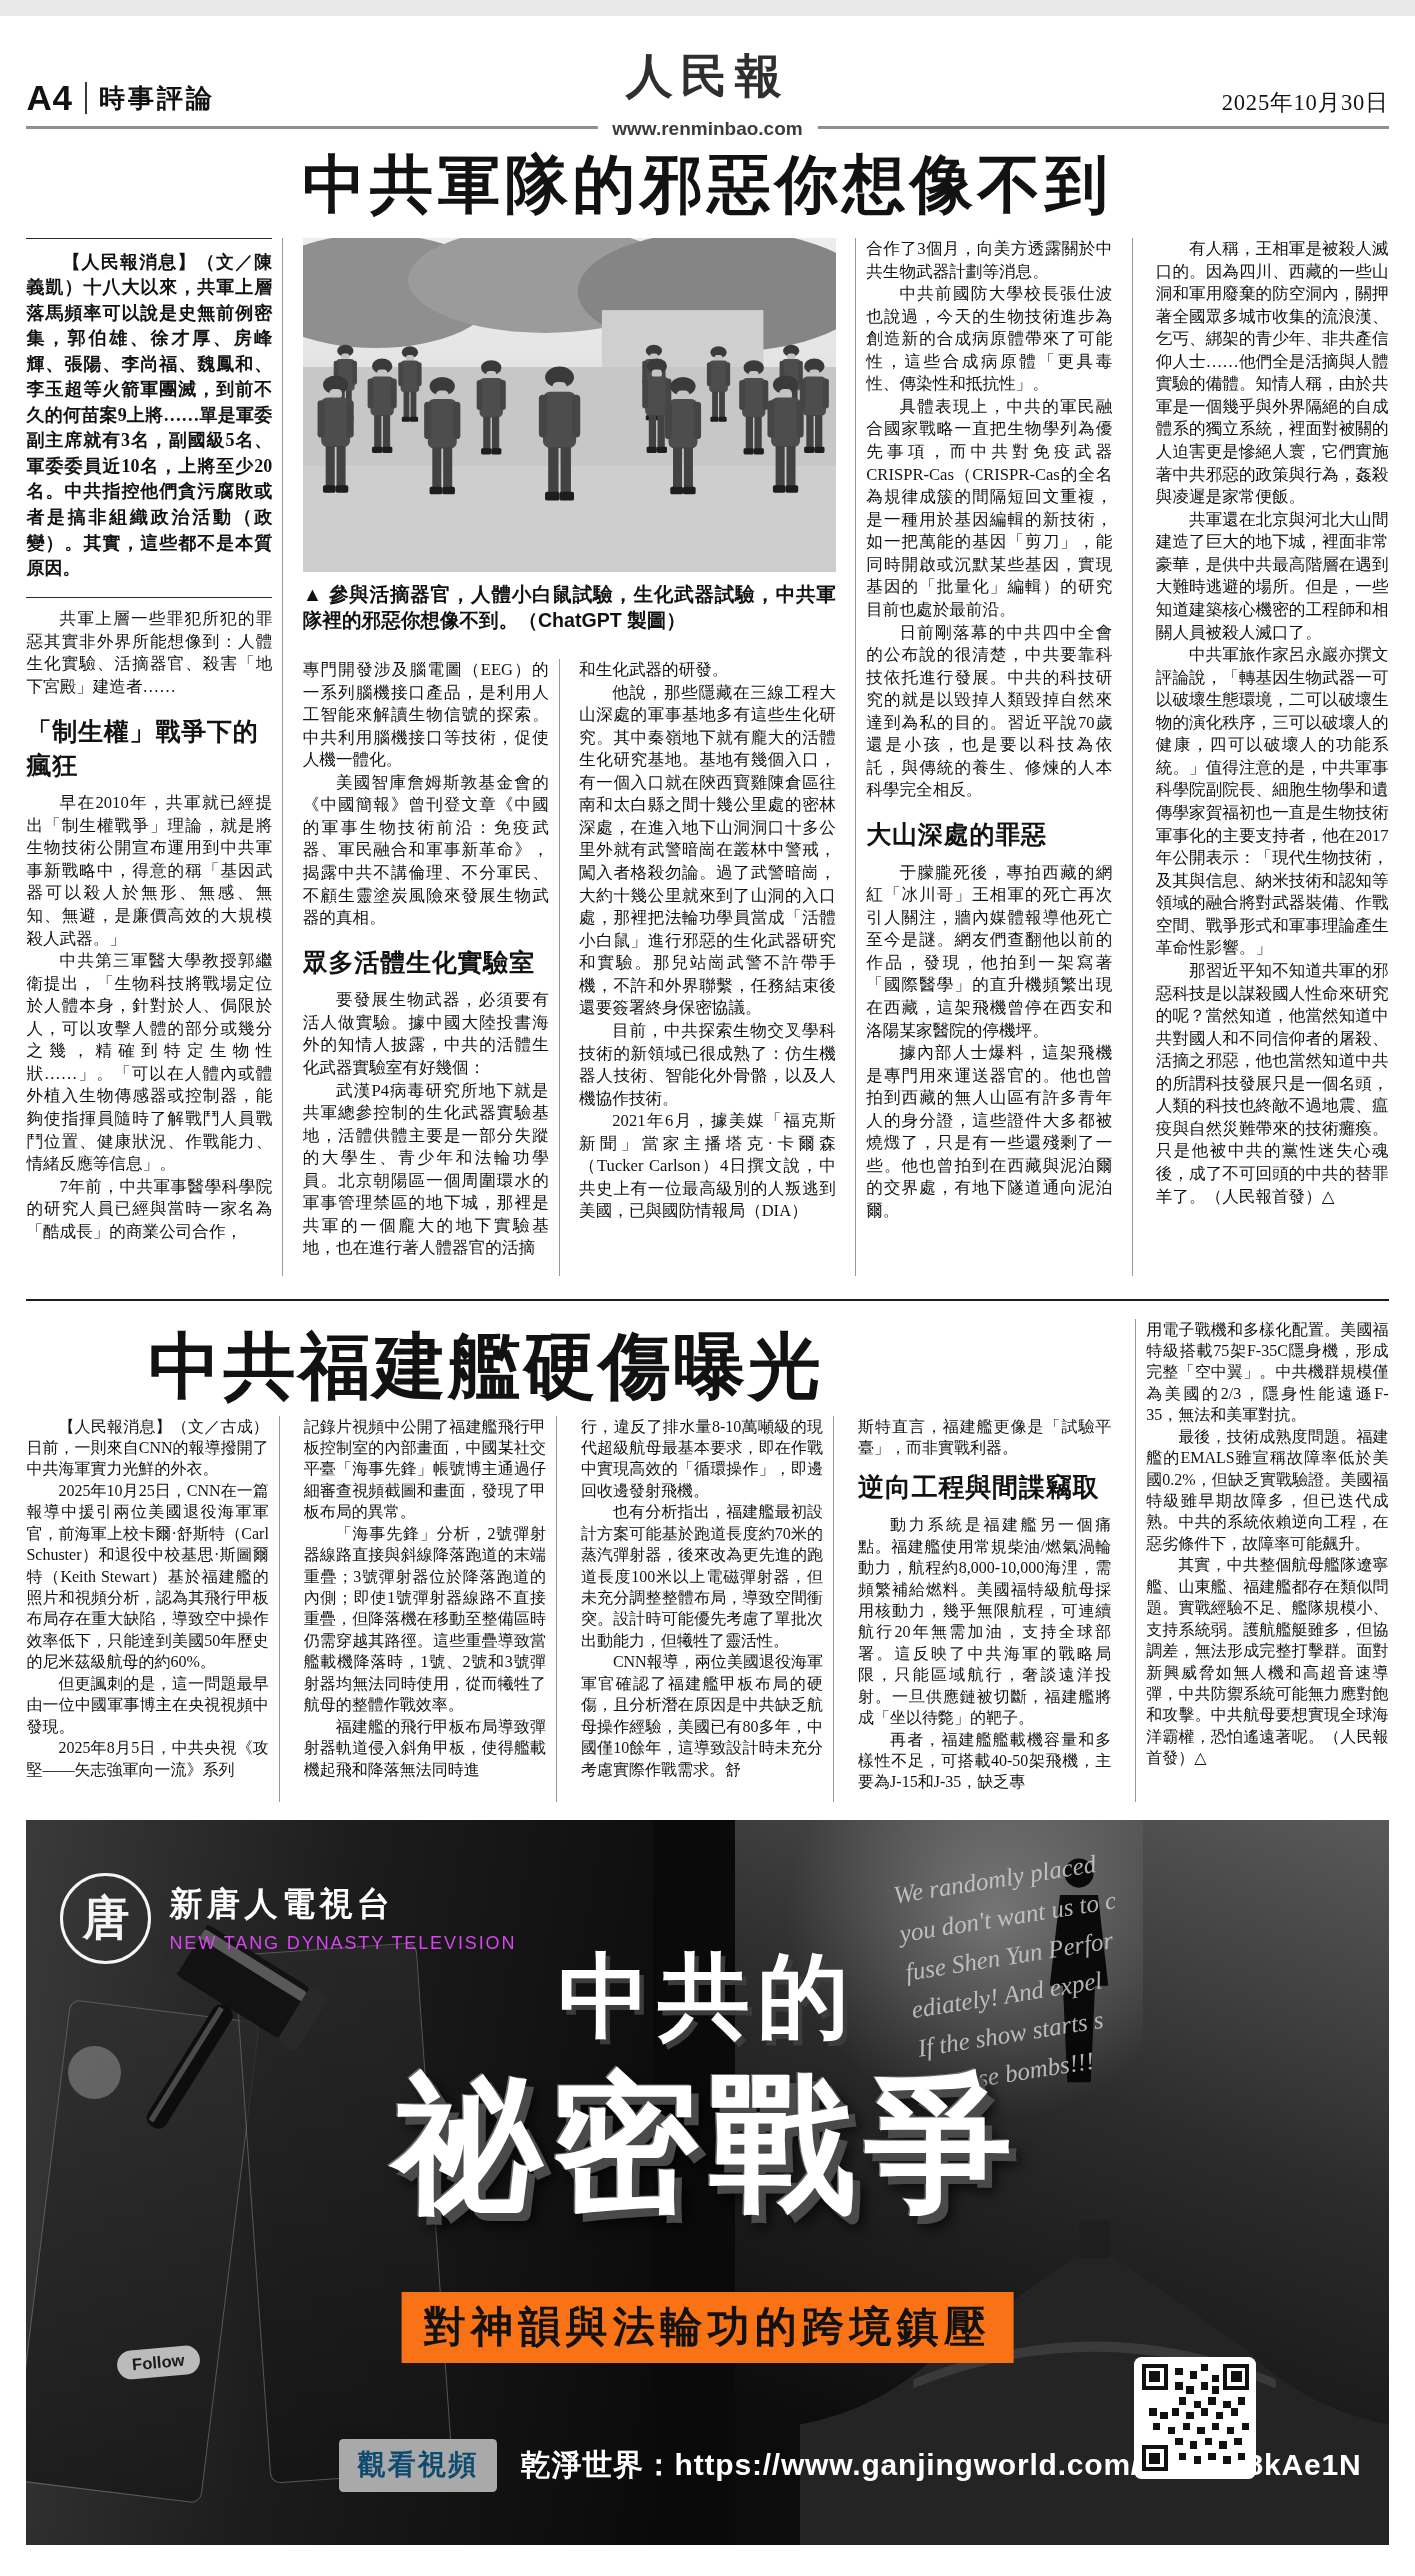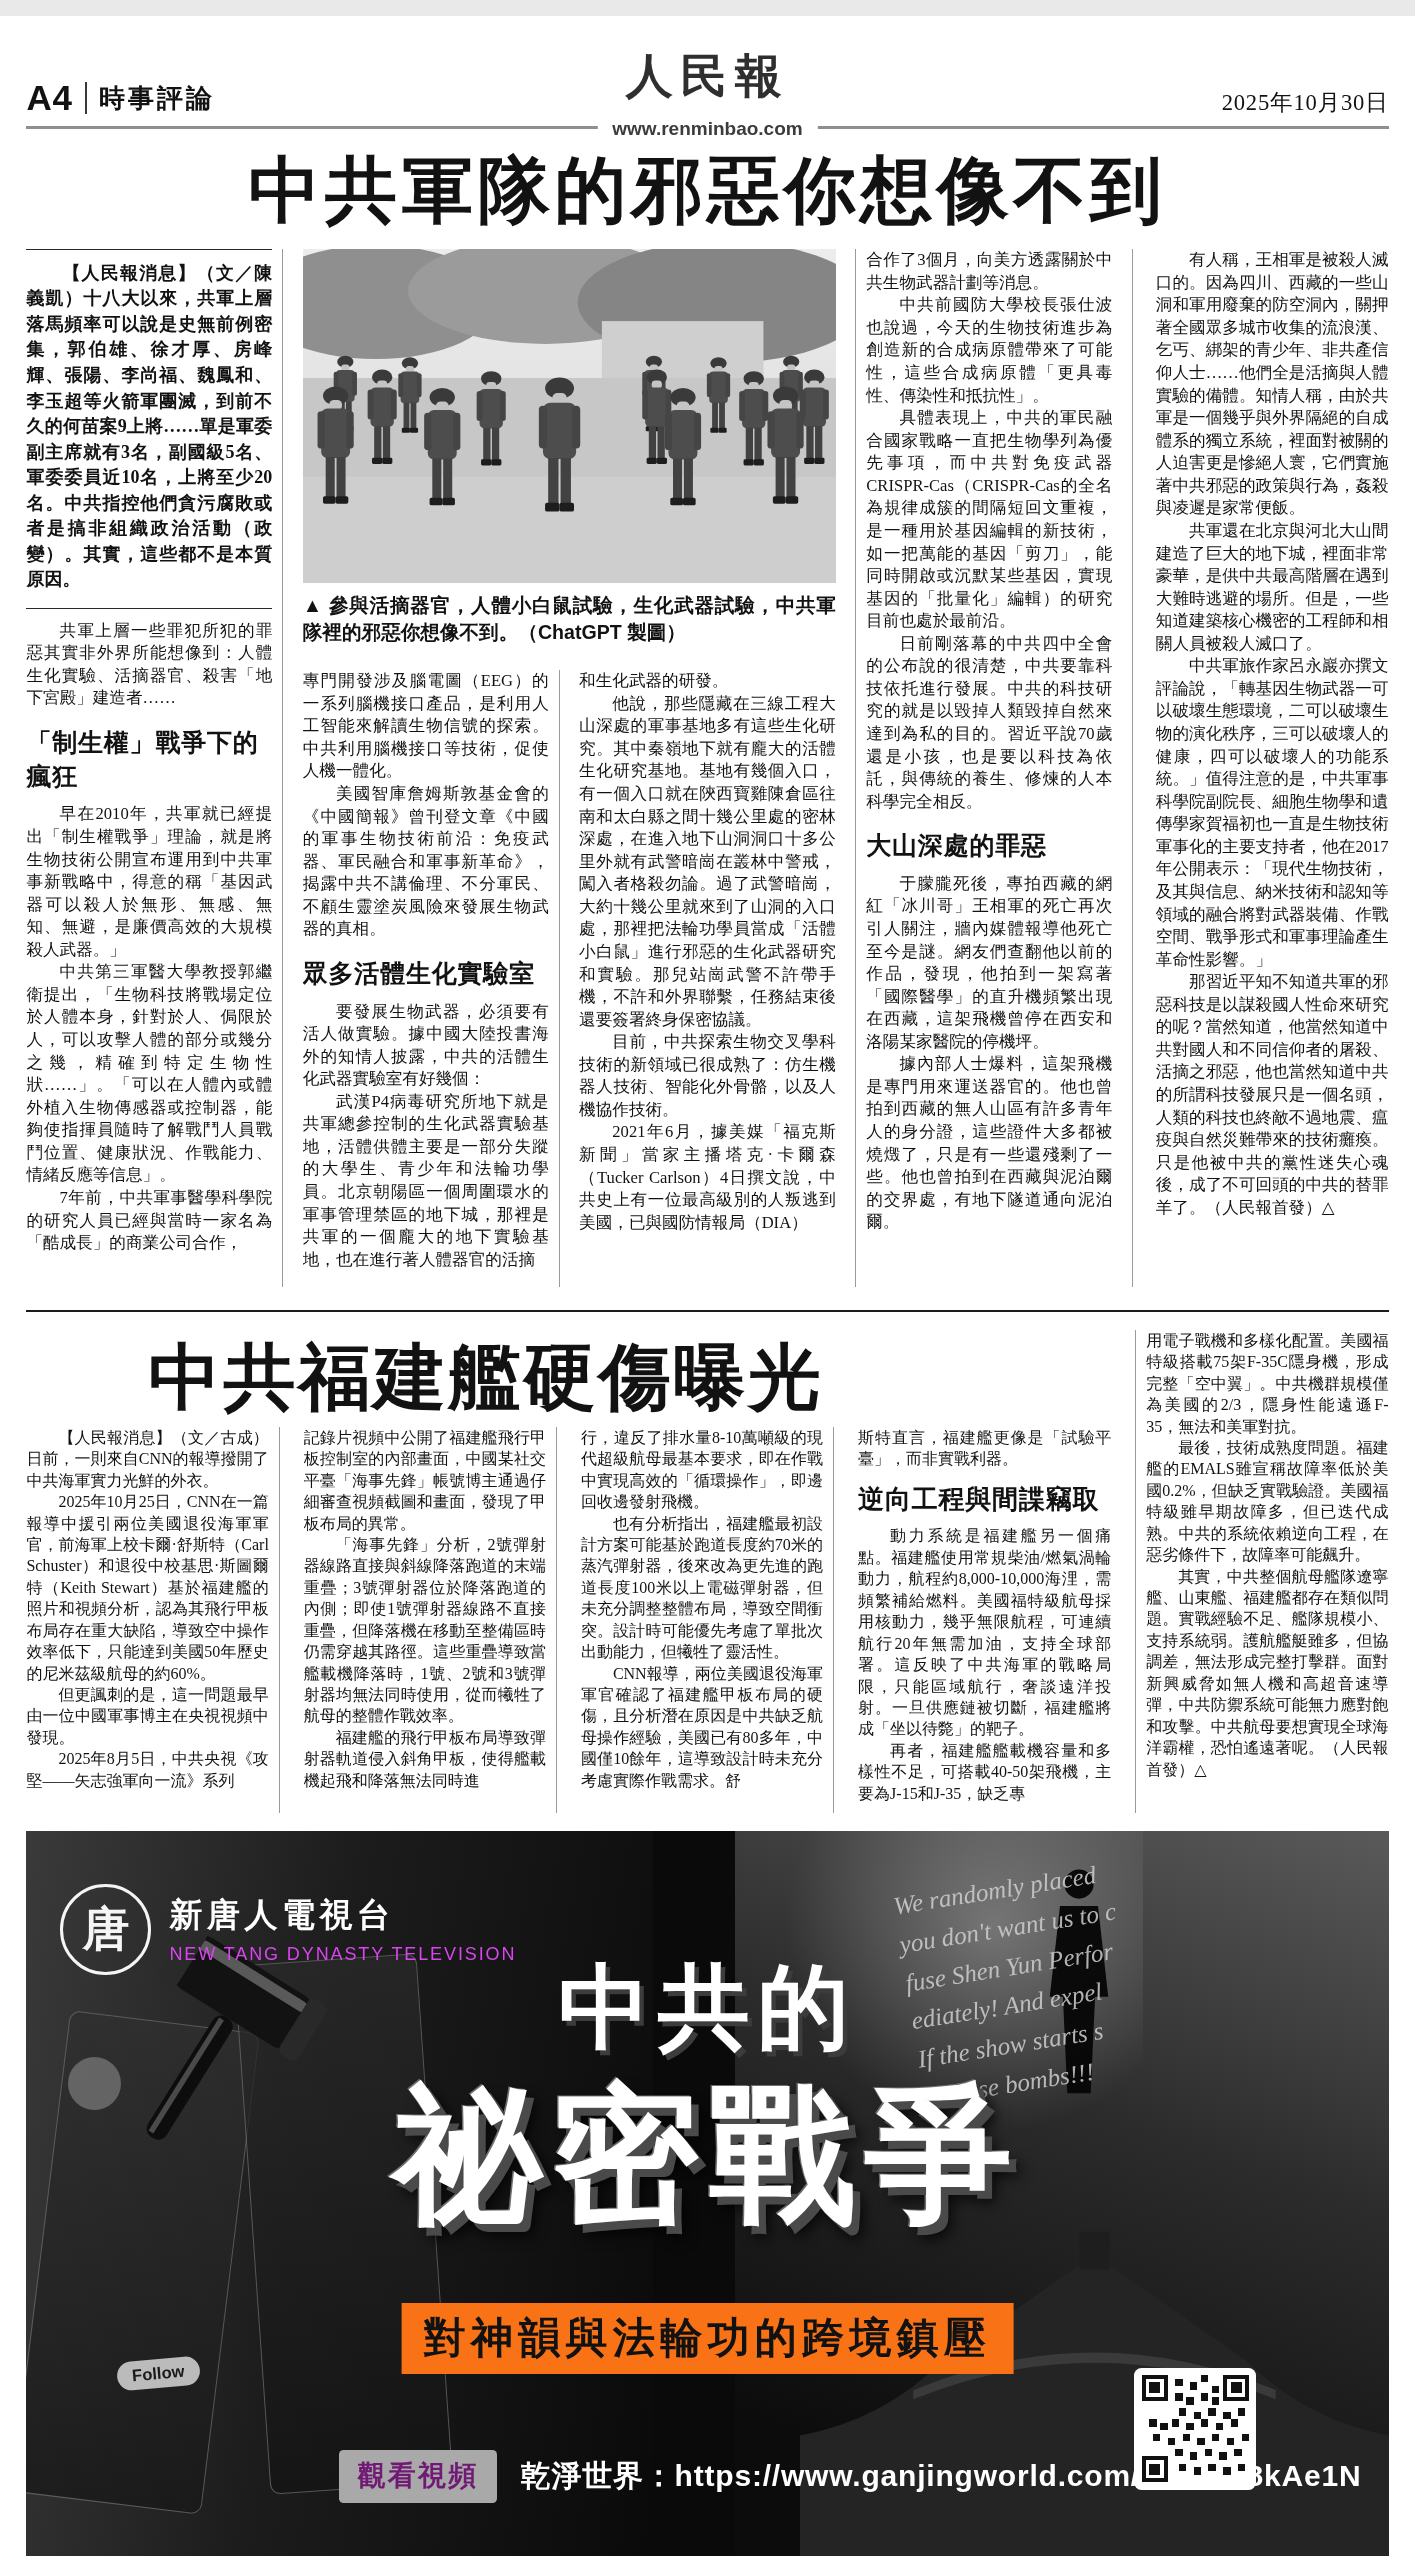--- a/index.html
+++ b/index.html
@@ -13,21 +13,21 @@
   .hdr-vbar{width:2.3px;height:32px;background:#3a3a3a;}
   .hdr-section{font-size:26px;font-weight:700;letter-spacing:3px;}
   .masthead{position:absolute;left:50%;transform:translateX(-50%);bottom:21px;
             font-size:47px;font-weight:900;letter-spacing:7.5px;color:#2f2f2f;white-space:nowrap;}
   .hdr-date{position:absolute;right:0;bottom:10.6px;font-size:22.6px;letter-spacing:0.8px;}
   .hdr-rule{position:absolute;left:0;right:0;bottom:0;height:0;border-top:3px solid #8f8f8f;}
   .hdr-url{position:absolute;left:50%;transform:translateX(-50%);bottom:-10.6px;background:#fff;
            padding:0 15px;font-family:"Liberation Sans",sans-serif;font-weight:700;font-size:19px;color:#3c3c3c;}
 
   
-  .a1-head{font-size:72px;line-height:1.25;font-weight:900;text-align:center;margin:16.6px 26.4px 13.6px;
+  .a1-head{font-size:63px;line-height:1.25;font-weight:900;text-align:center;margin:16.6px 26.4px 13.6px;
            letter-spacing:4.5px;white-space:nowrap;}
   .a1-grid{display:grid;grid-template-columns:repeat(5,1fr);grid-template-rows:421px auto;
            column-gap:19.6px;height:1038px;overflow:hidden;margin:0 26.4px;}
   .col{font-size:16.6px;line-height:1.36;text-align:justify;overflow:hidden;}
   .col p{margin:0;text-indent:2em;}
   .col p.cont{text-indent:0;}
   .col p.lead{font-weight:700;font-size:18px;line-height:1.42;border-top:1.5px solid #2a2a2a;
               padding:10.6px 0 4.5px;margin-bottom:6px;}
   .col hr.inrule{border:none;border-top:1.5px solid #2a2a2a;margin:10.6px 0;}
   .col h3.subhead{font-family:"Liberation Sans","DejaVu Sans",sans-serif;font-weight:800;
@@ -88,21 +88,21 @@
   .ad-logo-cn{font-size:33px;font-weight:700;letter-spacing:4.5px;}
   .ad-logo-en{font-size:18px;letter-spacing:1.9px;color:#d946ef;margin-top:6px;}
   .ad-t1{position:absolute;left:0;width:100%;top:115px;text-align:center;font-size:92px;
       font-weight:900;letter-spacing:7.5px;text-shadow:4.5px 4.5px 0 #3c3c3c;}
   .ad-t2{position:absolute;left:0;width:100%;top:226px;text-align:center;font-size:148px;
       font-weight:900;letter-spacing:9px;
       text-shadow:7.5px 7.5px 0 #4a4a4a,-1.5px -1.5px 0 #6e6e6e,10.6px 12px 13.6px rgba(0,0,0,.8);}
   .ad-sub{position:absolute;left:50%;transform:translateX(-50%);top:472px;background:#f97316;
       color:#121212;font-size:42px;font-weight:800;letter-spacing:5.3px;padding:7.5px 22.6px;white-space:nowrap;}
   .ad-bottom{position:absolute;left:313px;top:619px;display:flex;align-items:center;gap:24px;}
-  .ad-watch{background:#a9a9a9;color:#701a75;font-size:28px;font-weight:800;padding:7.5px 18px;
+  .ad-watch{background:#a9a9a9;color:#0c4a6e;font-size:28px;font-weight:800;padding:7.5px 18px;
       border-radius:4.5px;letter-spacing:2.3px;}
   .ad-url{font-size:30px;font-weight:800;color:#ffffff;letter-spacing:0.8px;}
   .ad-qr{position:absolute;left:1108px;top:537px;width:122px;height:122px;background:#fff;
       border-radius:7.5px;padding:7.5px;box-sizing:border-box;}
   .ad-qr svg{width:100%;height:100%;}
 </style>
 </head>
 <body>
 
 <div class="page">

